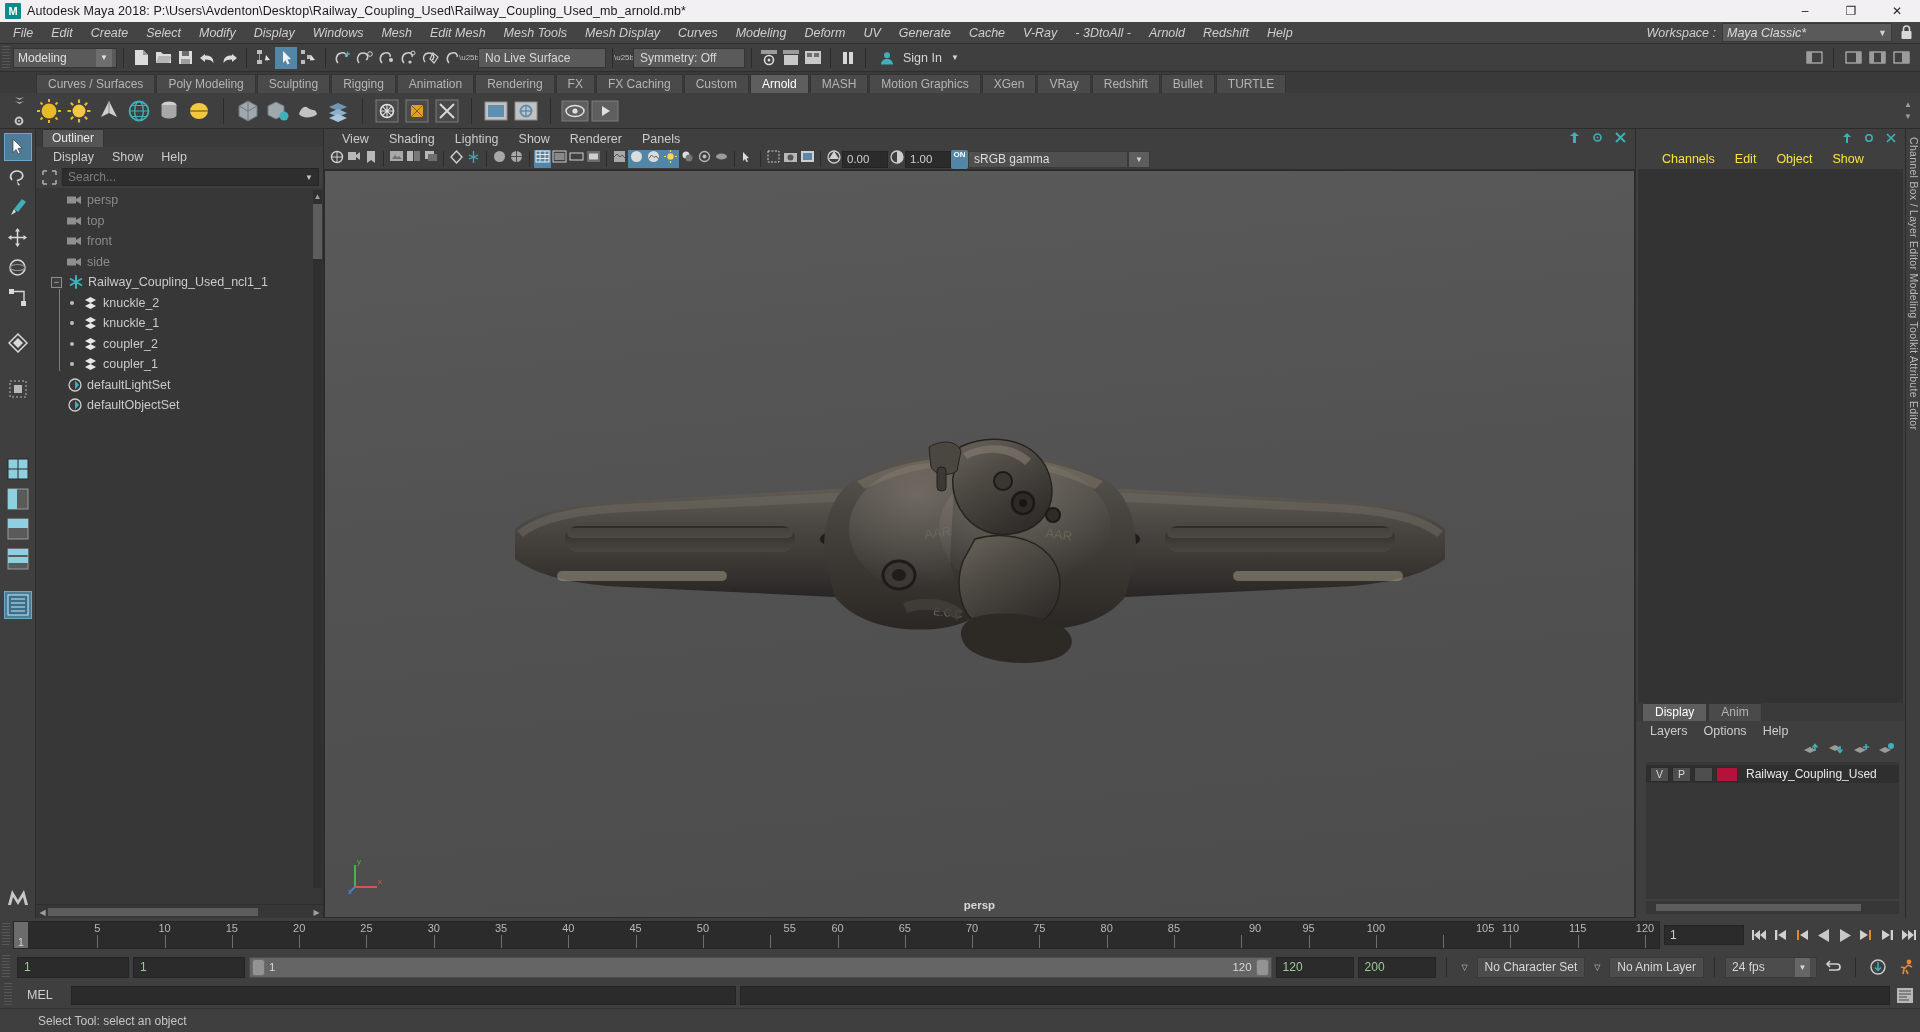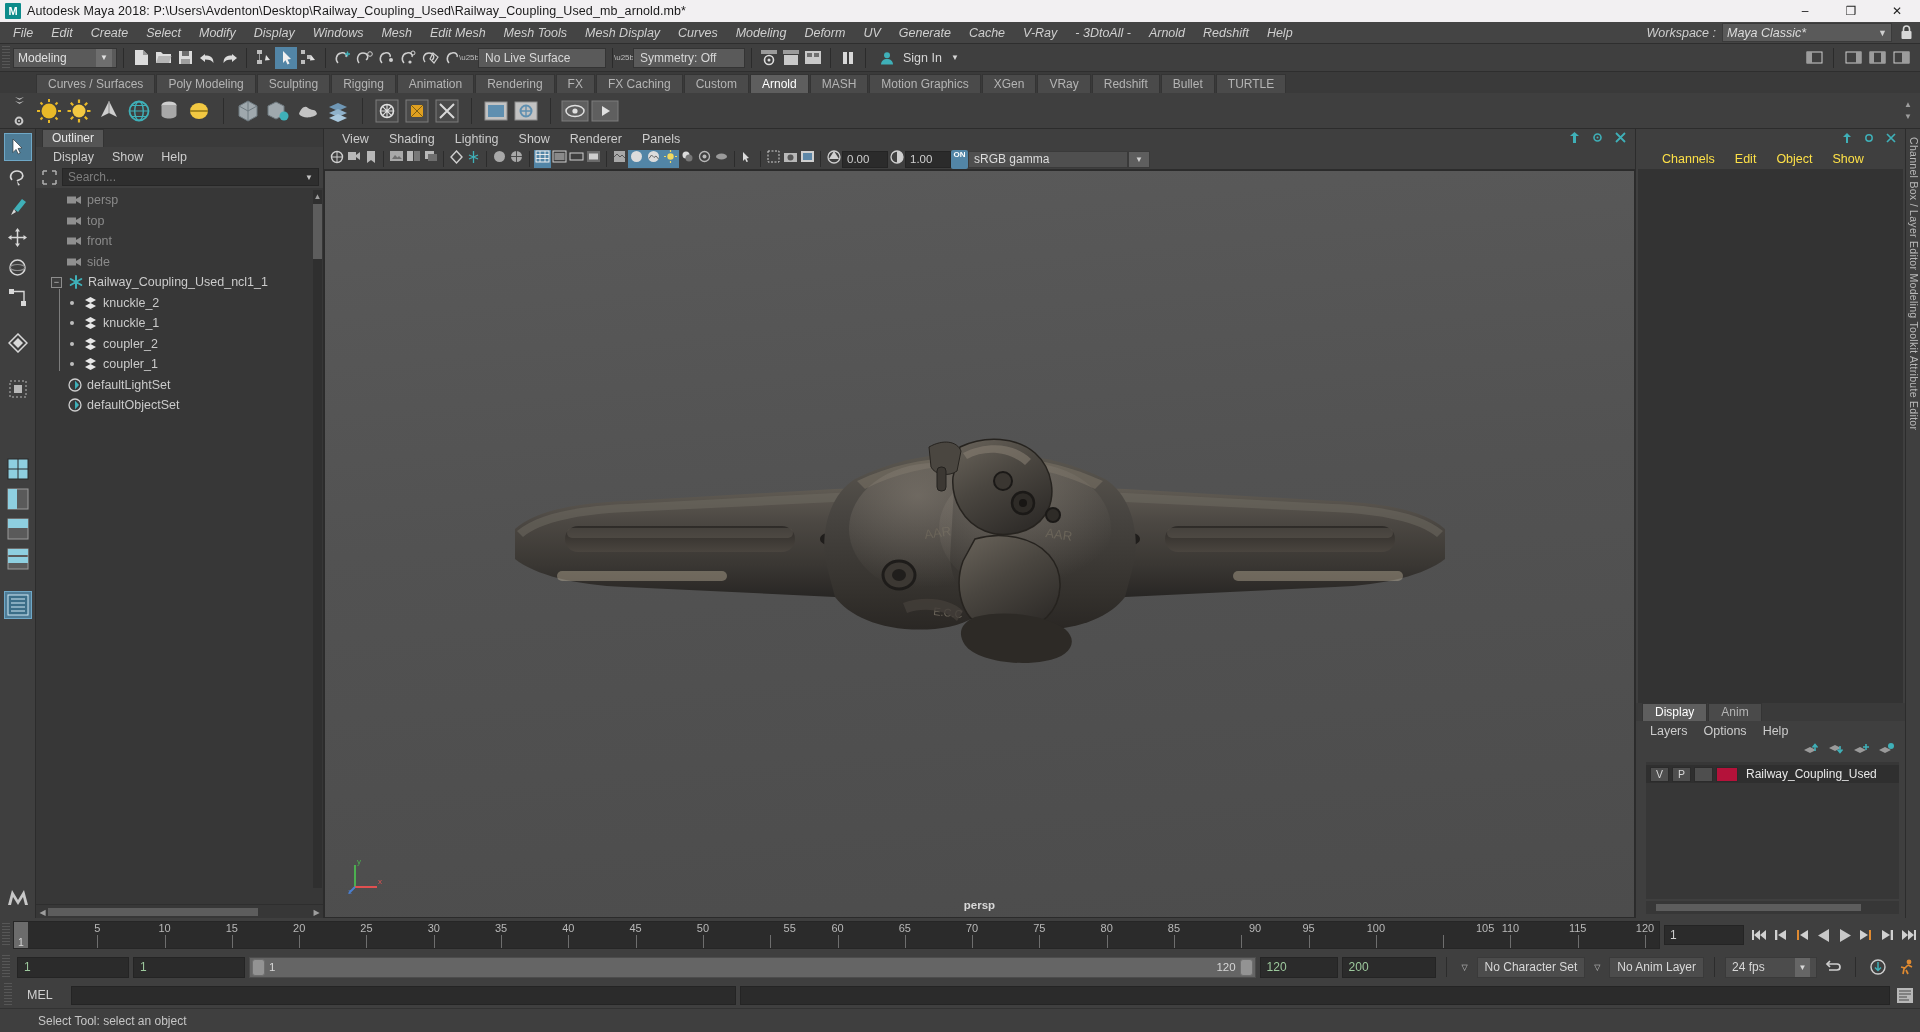--- a/index.html
+++ b/index.html
@@ -1355,21 +1355,21 @@
     </div>
     <div class="rangebar">
       <div class="rb-handle rb-l"></div>
       <div class="rb-min">1</div>
       <div class="rb-max">120</div>
       <div class="rb-handle rb-r"></div>
     </div>
     <div class="rfield" style="width:78px;">
       <span>120</span>
     </div>
-    <div class="rfield" style="width:94px;text-align:right;">
+    <div class="rfield" style="width:78px;text-align:right;">
       <span>200</span>
     </div>
     <div class="vsep"></div>
     <div class="rarrow">▽</div>
     <div class="rselect">
       <span>No Character Set</span>
     </div>
     <div class="rarrow">▽</div>
     <div class="rselect">
       <span>No Anim Layer</span>

